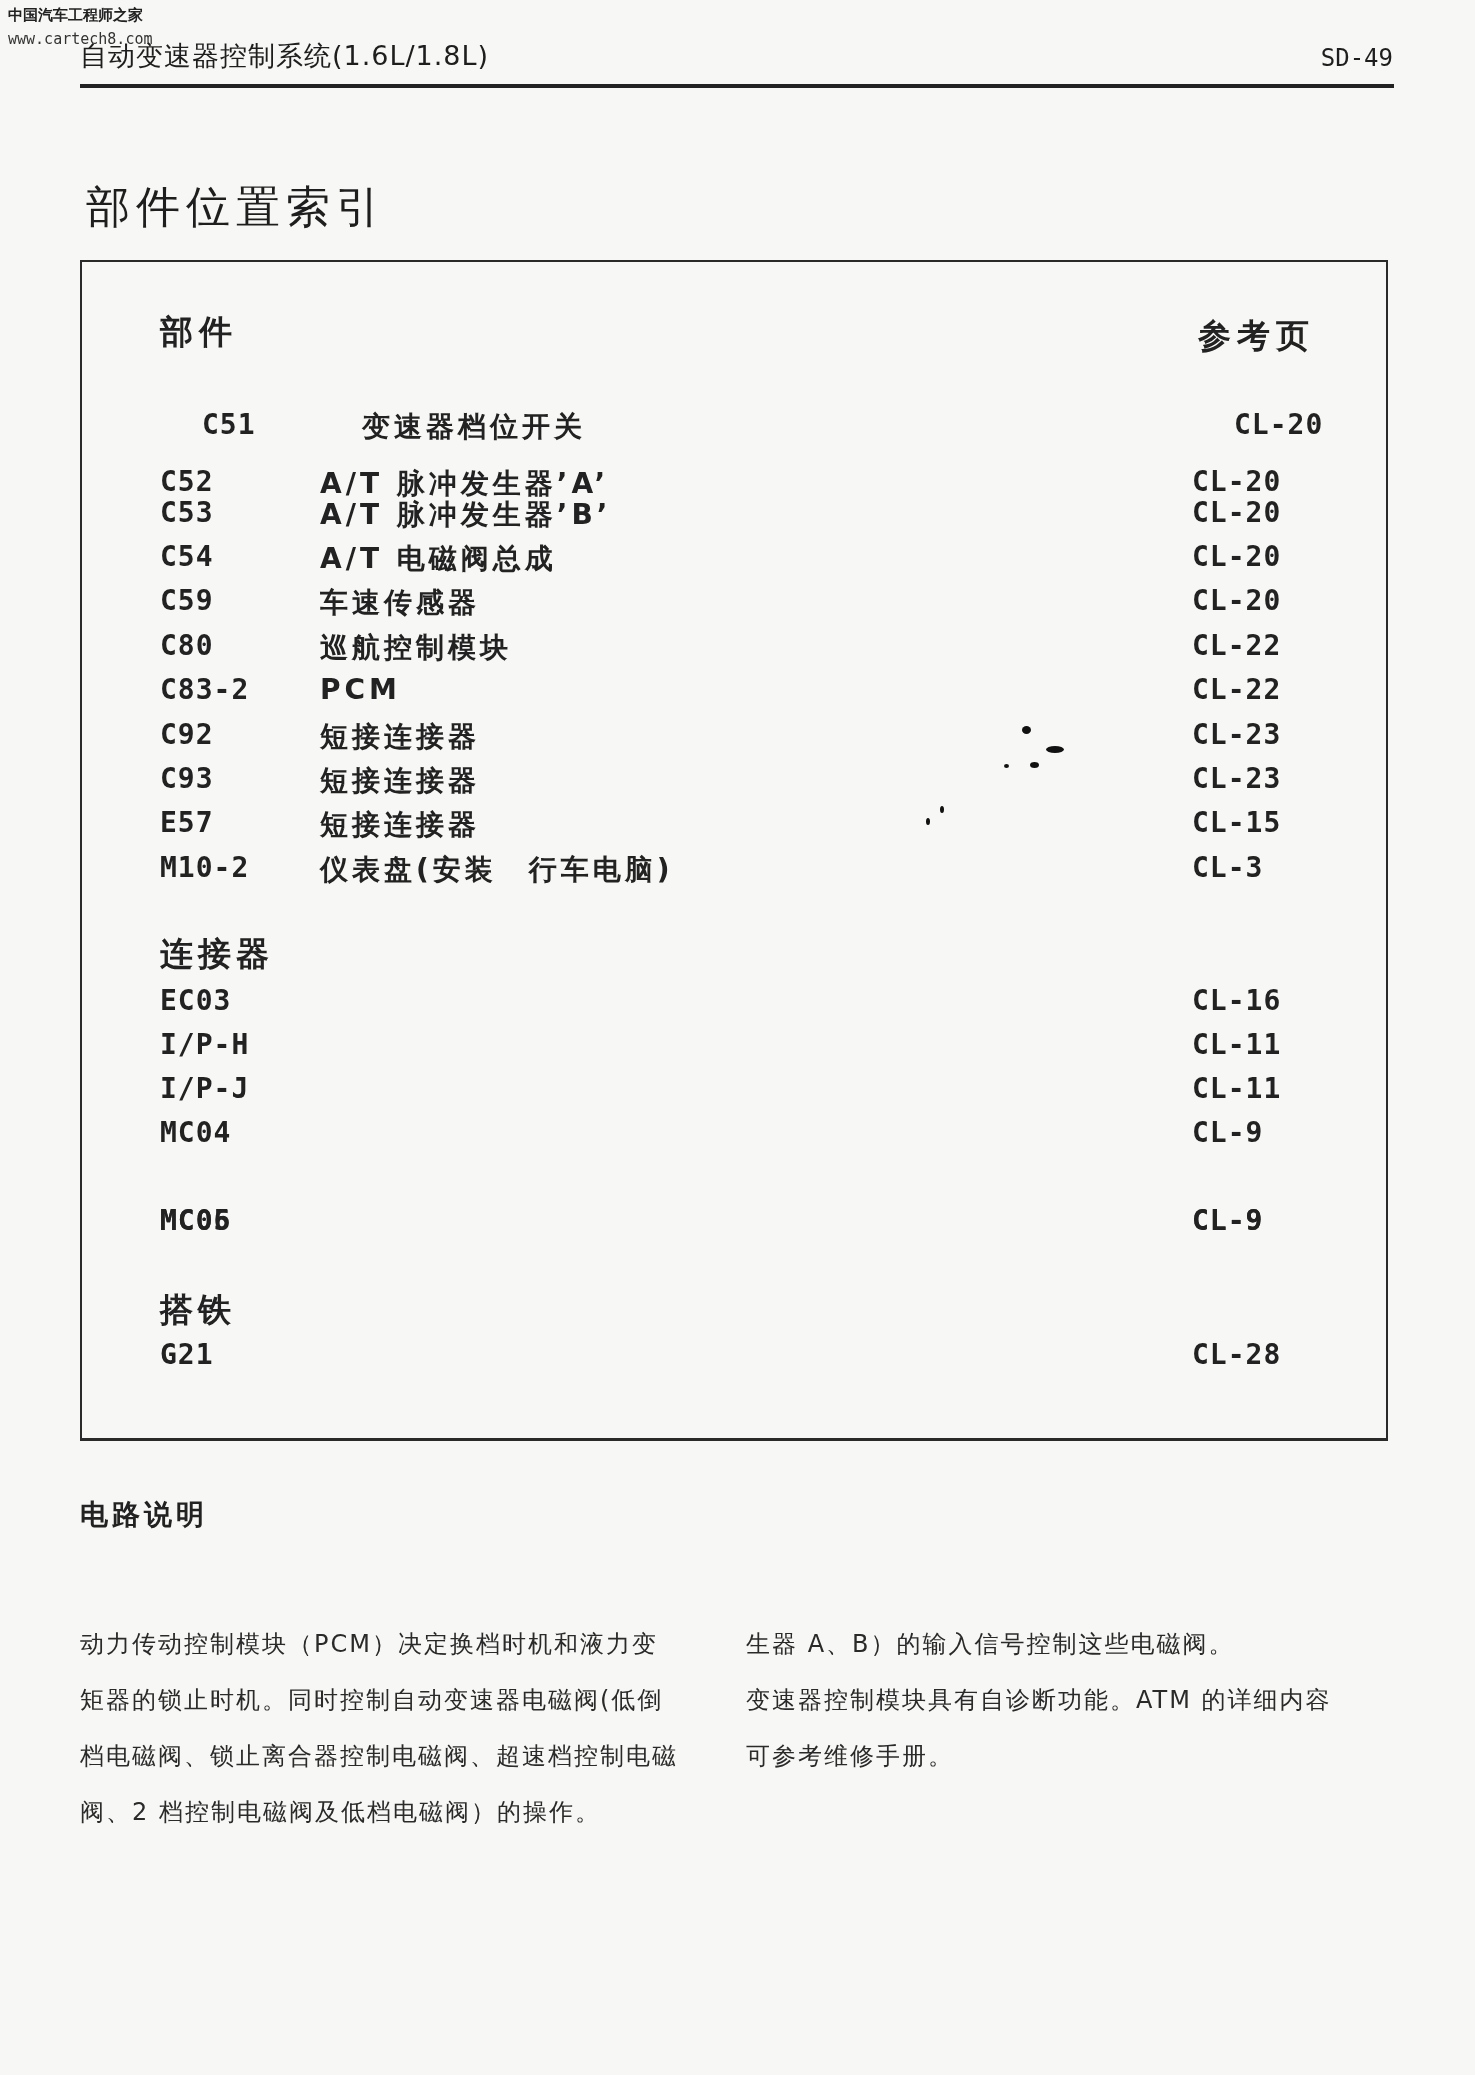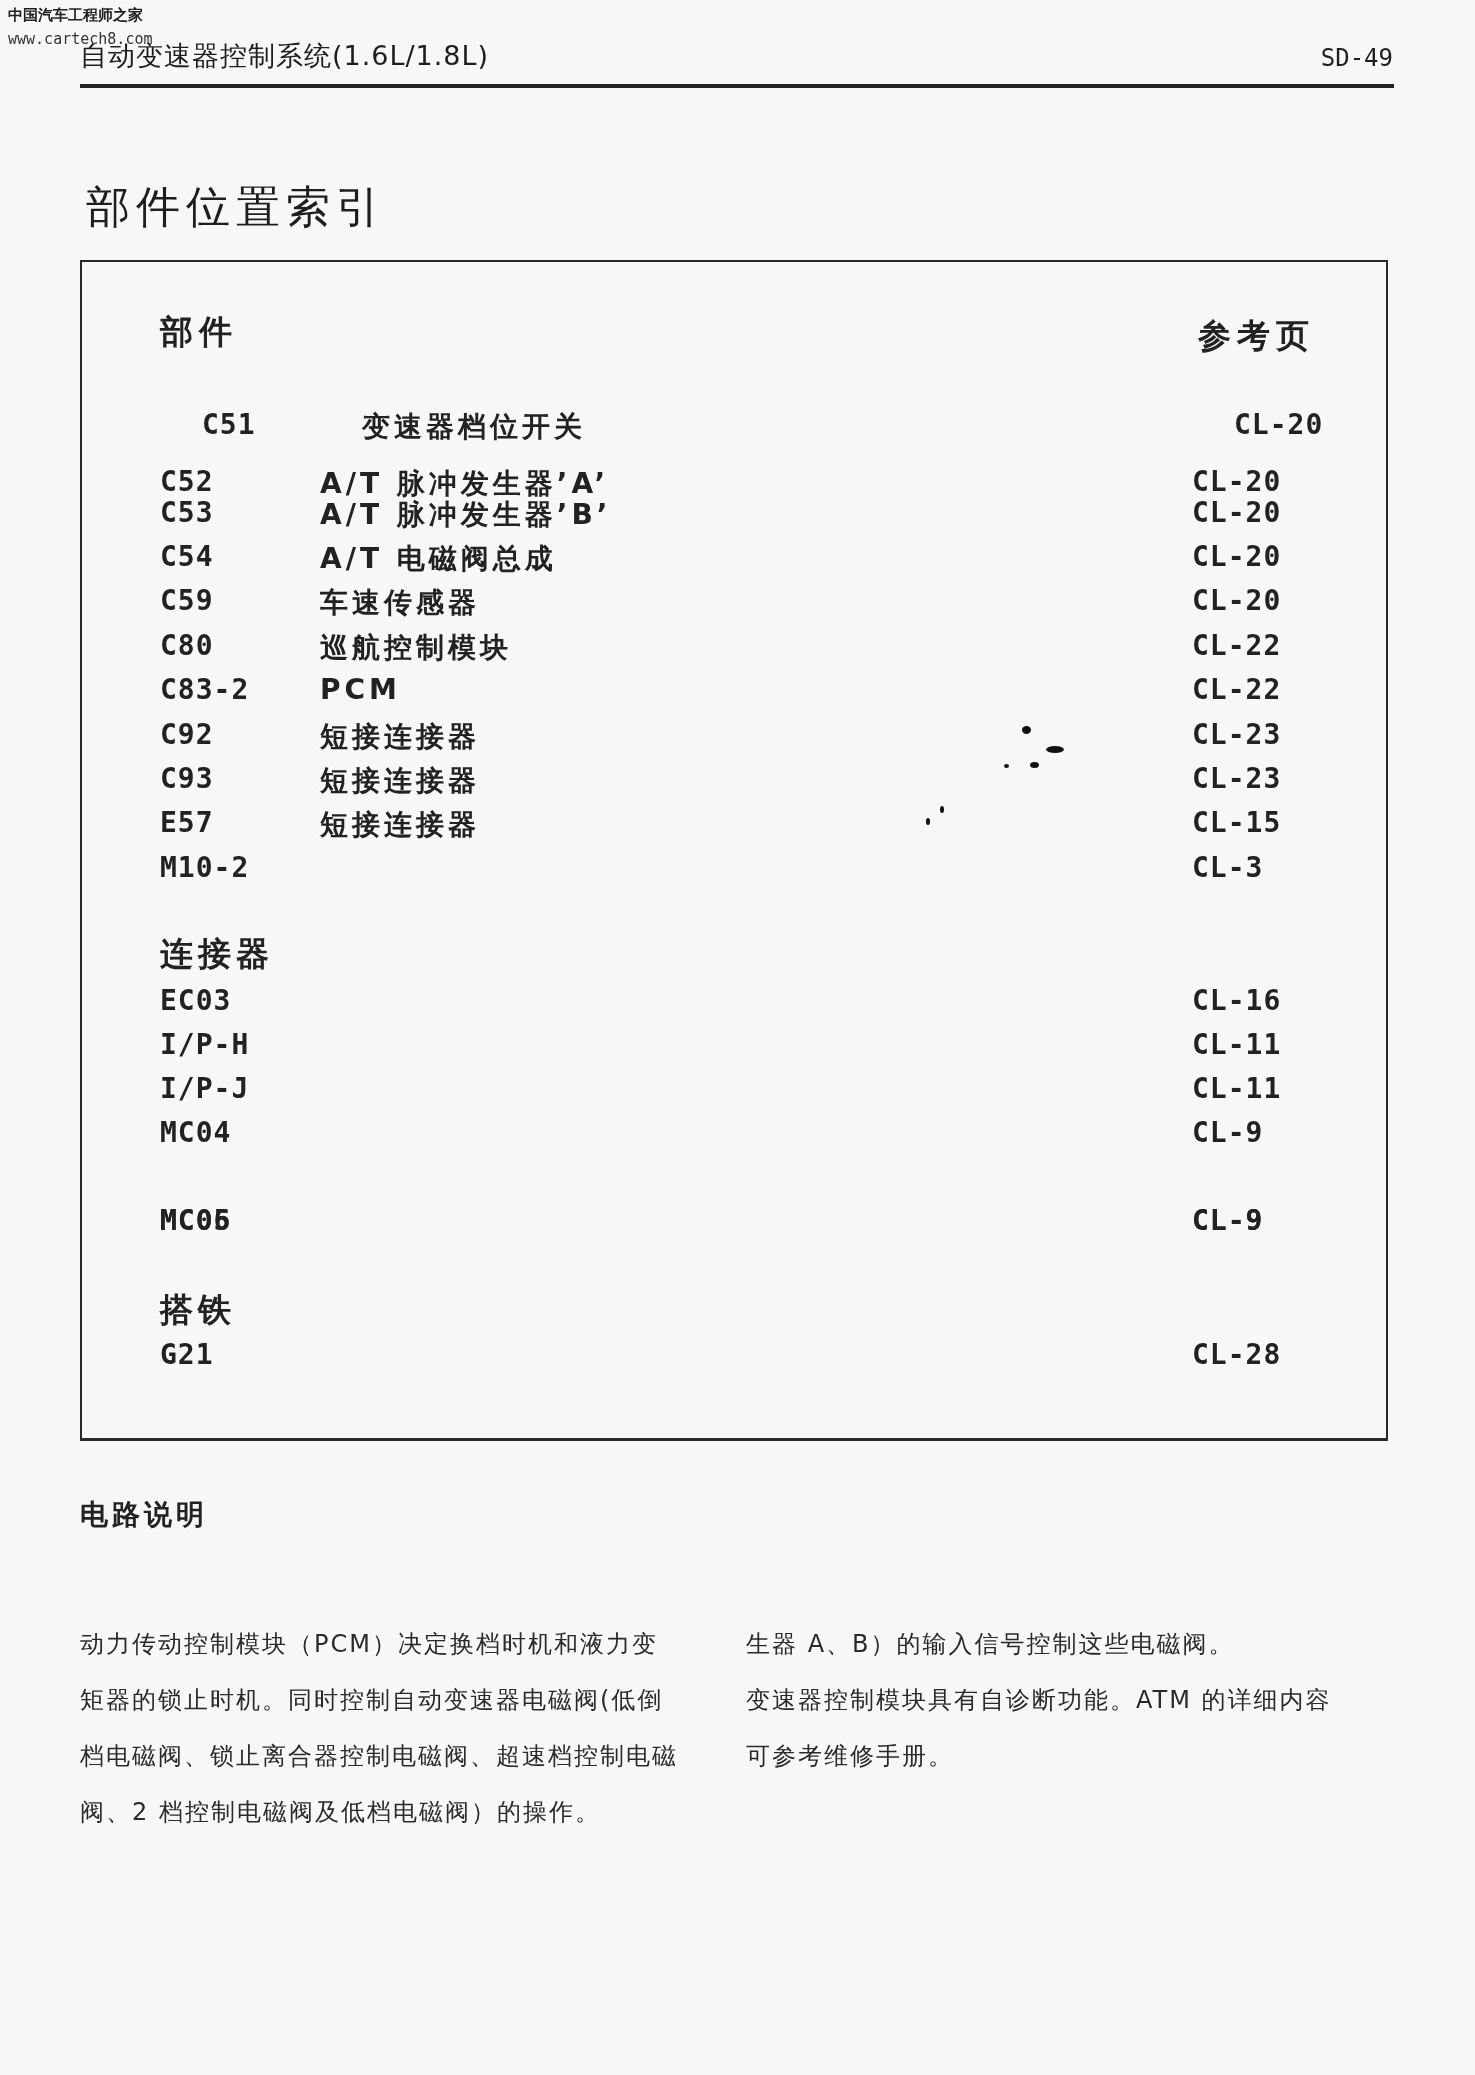--- a/index.html
+++ b/index.html
@@ -138,20 +138,21 @@
   <span class="desc">短接连接器</span>
   <span class="ref">CL-23</span>
 </div>
 <div class="row" style="top:806px;">
   <span class="code">E57</span>
   <span class="desc">短接连接器</span>
   <span class="ref">CL-15</span>
 </div>
 <div class="row" style="top:851px;">
   <span class="code">M10-2</span>
+  <span class="desc">仪表盘(安装　行车电脑)</span>
   <span class="ref">CL-3</span>
 </div>
 
 <div class="group-head" style="top:932px;">连接器</div>
 <div class="row" style="top:984px;">
   <span class="code">EC03</span>
   <span class="ref">CL-16</span>
 </div>
 <div class="row" style="top:1028px;">
   <span class="code">I/P-H</span>

